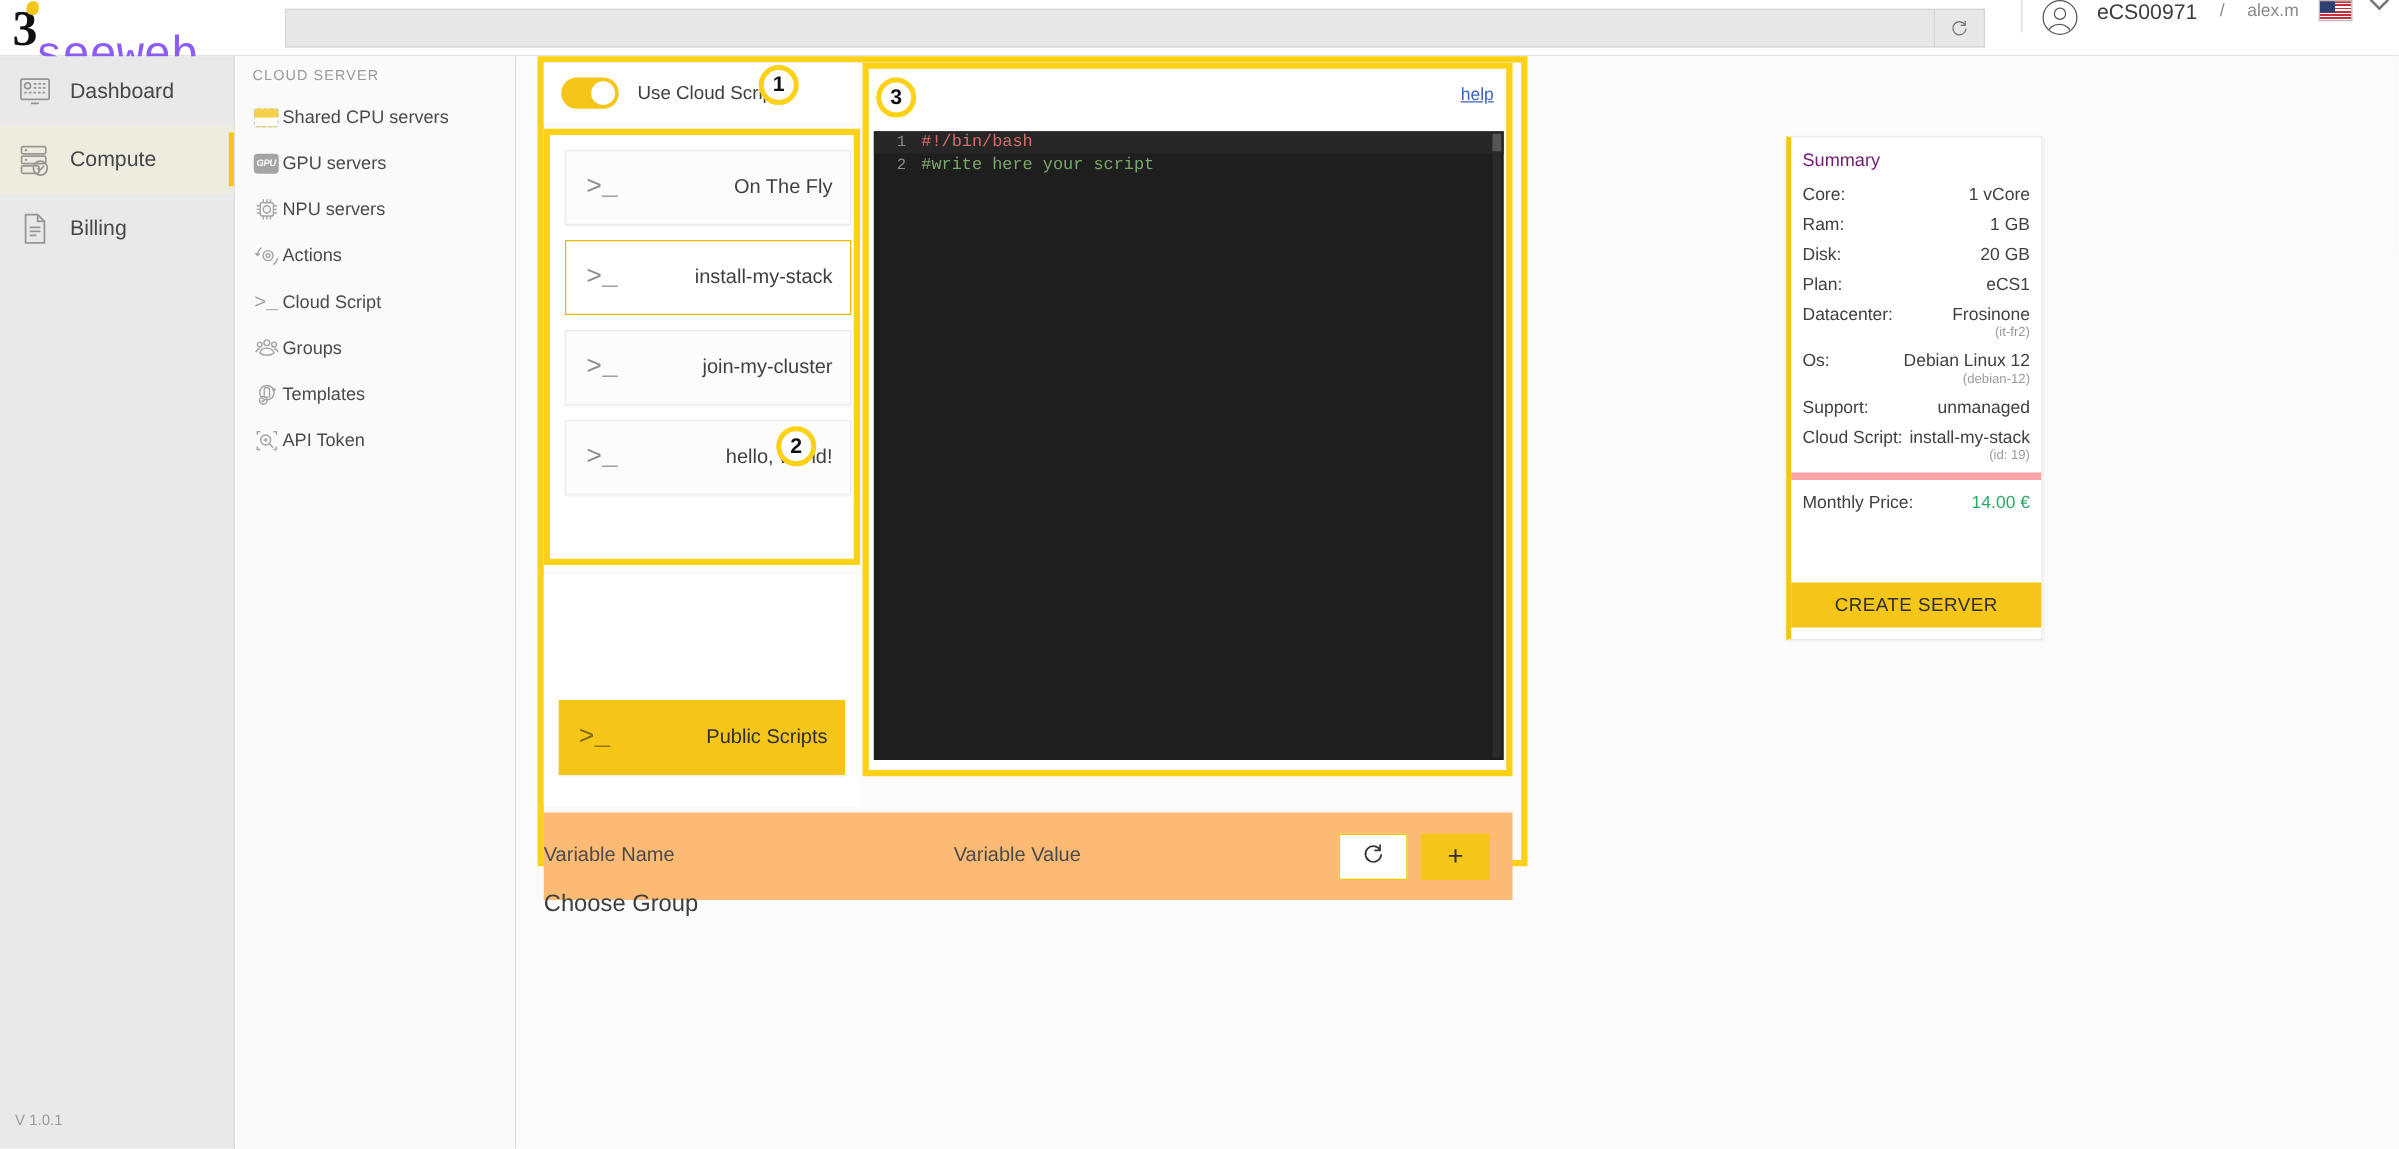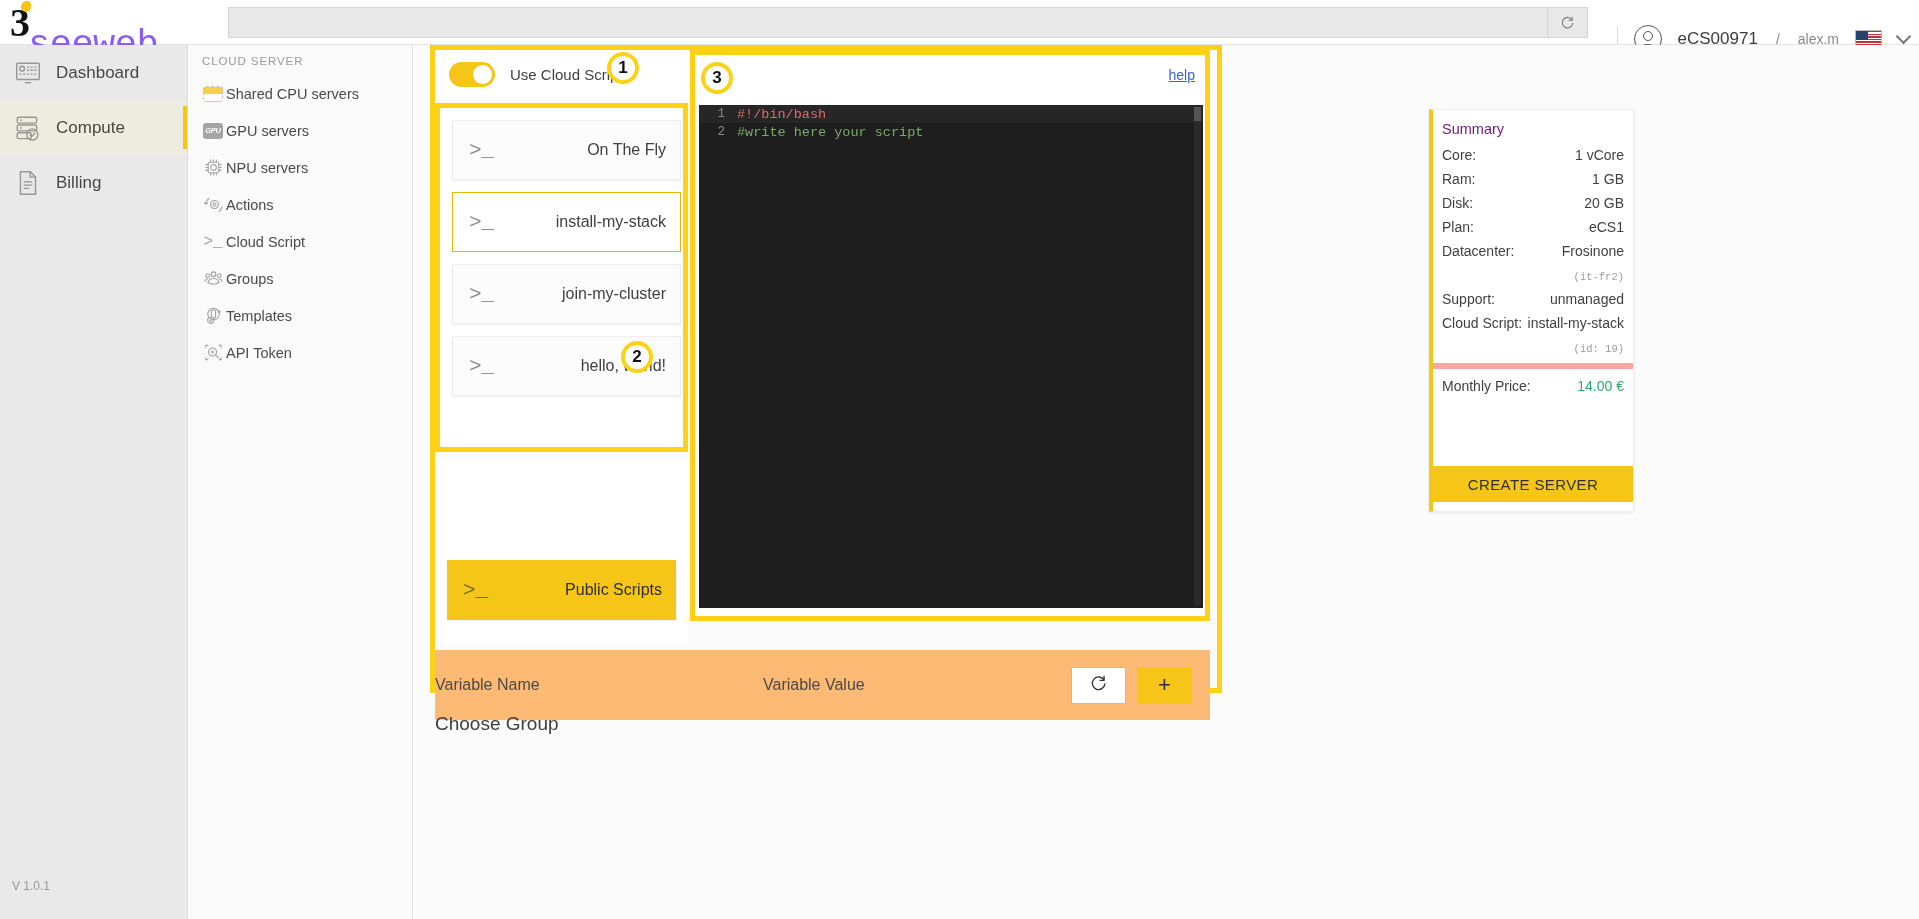--- a/index.html
+++ b/index.html
@@ -46,22 +46,22 @@
     flex: 1; height: 100%; background: transparent; border: none;
     outline: none; font-size: 13px; padding: 0 10px;
     font-family: "Liberation Sans", sans-serif; color: #444;
   }
   .refresh-btn {
     width: 40px; height: 31px; display: flex; align-items: center;
     justify-content: center; border-left: 1px solid #d5d5d5;
     cursor: pointer;
   }
   .user-area {
-    position: absolute; right: 10px; top: 16px; height: 45px;
-    display: flex; align-items: center; gap: 16px;
+    position: absolute; right: 10px; top: 0; height: 45px;
+    display: flex; gap: 16px;
   }
   .user-divider { width: 1px; height: 26px; background: #d9d9d9; }
   .avatar-circle {
     width: 28px; height: 28px; border-radius: 50%;
     border: 1.4px solid #555; display: flex; align-items: center;
     justify-content: center; position: relative; overflow: hidden;
   }
   .avatar-circle::before {
     content: ""; position: absolute; top: 5px; width: 8px; height: 8px;
     border-radius: 50%; border: 1.4px solid #555;
@@ -99,21 +99,21 @@
     padding-left: 14px; cursor: pointer; position: relative;
     font-size: 17px; color: #474747;
   }
   .rail-item.active { background: #eeecdf; }
   .rail-item.active::after {
     content: ""; position: absolute; right: 0; top: 6px;
     width: 4px; height: 43px; background: #F5C518;
   }
   .rail-icon { width: 28px; height: 28px; opacity: .72; flex: none; }
   .version {
-    position: absolute; bottom: 26px; left: 12px;
+    position: absolute; bottom: 16px; left: 12px;
     font-size: 12px; color: #9a9a9a;
   }
 
   
   .subnav {
     position: absolute; top: 45px; left: 189px; width: 224px; height: 874px;
     background: #fafafa; border-right: 1px solid #e0e0e0;
     padding-top: 10px;
   }
   .subnav-title {
@@ -313,21 +313,21 @@
   }
   .sum-row {
     display: flex; justify-content: space-between; align-items: flex-start;
     padding: 6px 9px 2px 9px;
   }
   .sum-row.divided { border-top: 6px solid #fca5a5; margin-top: 6px; padding-top: 9px;}
   .sum-k { font-size: 14px; color: #3f3f3f; }
   .sum-vwrap { text-align: right; }
   .sum-v { font-size: 14px; color: #3f3f3f; display: block; }
   .sum-v.price { color: #2fa968; }
-  .sum-sub { font-size: 10.5px; color: #9a9a9a; display: block; margin-top: 12px; font-family: Liberation Mono, monospace;}
+  .sum-sub { font-size: 10.5px; color: #9a9a9a; display: block; margin-top: 1px;}
   .create-btn {
     position: absolute; left: 0; bottom: 9px;
     width: 200px; height: 36px; background: #F5C518;
     display: flex; align-items: center; justify-content: center;
     font-size: 15px; color: #2f2f2f; letter-spacing: .4px;
     cursor: pointer;
   }
 </style>
 </head>
 <body>
@@ -596,20 +596,27 @@
           </span>
       </div>
       <div class="sum-row">
         <span class="sum-k">Datacenter:</span>
         <span class="sum-vwrap">
           <span class="sum-v">Frosinone</span>
           <span class="sum-sub">(it-fr2)</span>
         </span>
       </div>
       <div class="sum-row">
+        <span class="sum-k">Os:</span>
+        <span class="sum-vwrap">
+          <span class="sum-v">Debian Linux 12</span>
+          <span class="sum-sub">(debian-12)</span>
+        </span>
+      </div>
+      <div class="sum-row">
         <span class="sum-k">Support:</span>
         <span class="sum-vwrap">
             <span class="sum-v">unmanaged</span>
           </span>
       </div>
       <div class="sum-row">
         <span class="sum-k">Cloud Script:</span>
         <span class="sum-vwrap">
           <span class="sum-v">install-my-stack</span>
           <span class="sum-sub">(id: 19)</span>

